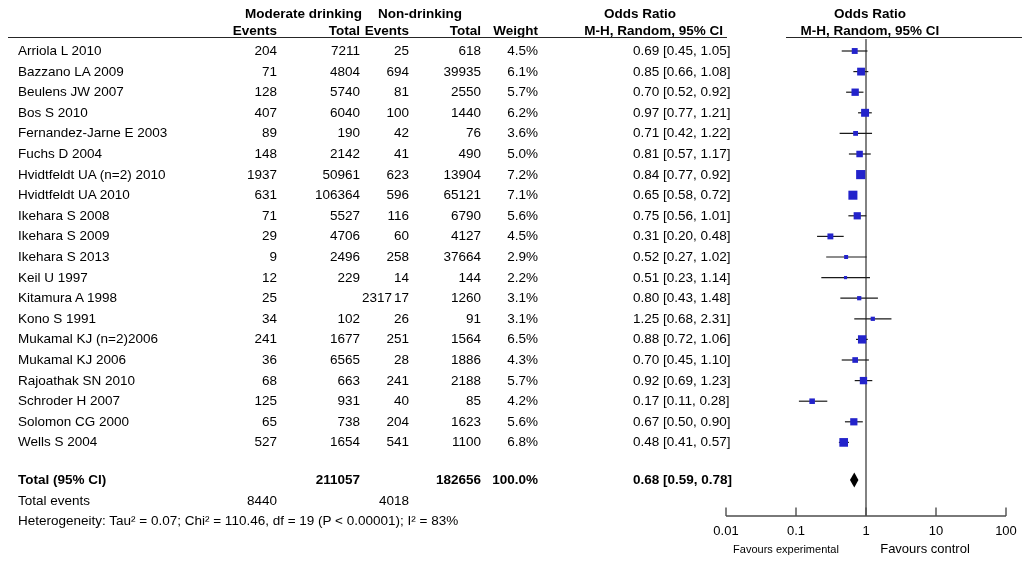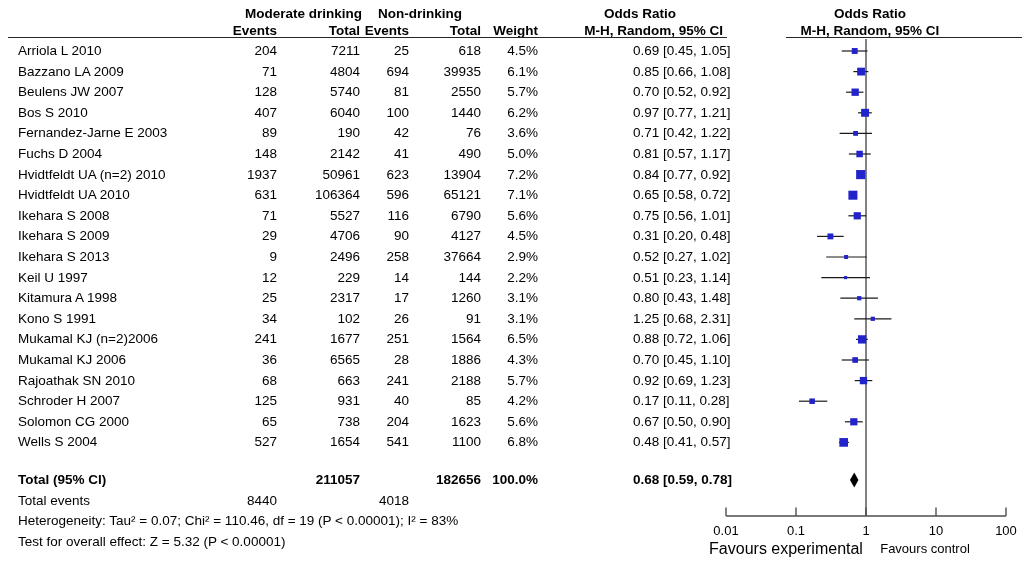--- a/index.html
+++ b/index.html
@@ -99,41 +99,41 @@
       <div class="cell" style="left: 18px; width: 235px; top: 205.8px;">Ikehara S 2008</div>
       <div class="cell r" style="left: 187px; width: 90px; top: 205.8px;">71</div>
       <div class="cell r" style="left: 270px; width: 90px; top: 205.8px;">5527</div>
       <div class="cell r" style="left: 319px; width: 90px; top: 205.8px;">116</div>
       <div class="cell r" style="left: 391px; width: 90px; top: 205.8px;">6790</div>
       <div class="cell r" style="left: 448px; width: 90px; top: 205.8px;">5.6%</div>
       <div class="cell r" style="left: 633px; width: 90px; top: 205.8px;">0.75 [0.56, 1.01]</div>
       <div class="cell" style="left: 18px; width: 235px; top: 226.4px;">Ikehara S 2009</div>
       <div class="cell r" style="left: 187px; width: 90px; top: 226.4px;">29</div>
       <div class="cell r" style="left: 270px; width: 90px; top: 226.4px;">4706</div>
-      <div class="cell r" style="left: 319px; width: 90px; top: 226.4px;">90</div>
+      <div class="cell r" style="left: 319px; width: 90px; top: 226.4px;">60</div>
       <div class="cell r" style="left: 391px; width: 90px; top: 226.4px;">4127</div>
       <div class="cell r" style="left: 448px; width: 90px; top: 226.4px;">4.5%</div>
       <div class="cell r" style="left: 633px; width: 90px; top: 226.4px;">0.31 [0.20, 0.48]</div>
       <div class="cell" style="left: 18px; width: 235px; top: 247px;">Ikehara S 2013</div>
       <div class="cell r" style="left: 187px; width: 90px; top: 247px;">9</div>
       <div class="cell r" style="left: 270px; width: 90px; top: 247px;">2496</div>
       <div class="cell r" style="left: 319px; width: 90px; top: 247px;">258</div>
       <div class="cell r" style="left: 391px; width: 90px; top: 247px;">37664</div>
       <div class="cell r" style="left: 448px; width: 90px; top: 247px;">2.9%</div>
       <div class="cell r" style="left: 633px; width: 90px; top: 247px;">0.52 [0.27, 1.02]</div>
       <div class="cell" style="left: 18px; width: 235px; top: 267.6px;">Keil U 1997</div>
       <div class="cell r" style="left: 187px; width: 90px; top: 267.6px;">12</div>
       <div class="cell r" style="left: 270px; width: 90px; top: 267.6px;">229</div>
       <div class="cell r" style="left: 319px; width: 90px; top: 267.6px;">14</div>
       <div class="cell r" style="left: 391px; width: 90px; top: 267.6px;">144</div>
       <div class="cell r" style="left: 448px; width: 90px; top: 267.6px;">2.2%</div>
       <div class="cell r" style="left: 633px; width: 90px; top: 267.6px;">0.51 [0.23, 1.14]</div>
       <div class="cell" style="left: 18px; width: 235px; top: 288.2px;">Kitamura A 1998</div>
       <div class="cell r" style="left: 187px; width: 90px; top: 288.2px;">25</div>
-      <div class="cell r" style="left: 270px; width: 90px; top: 288.2px;">2317</div>
+      <div class="cell r" style="left: 270px; width: 90px; top: 288.2px; padding-left: 32px;">2317</div>
       <div class="cell r" style="left: 319px; width: 90px; top: 288.2px;">17</div>
       <div class="cell r" style="left: 391px; width: 90px; top: 288.2px;">1260</div>
       <div class="cell r" style="left: 448px; width: 90px; top: 288.2px;">3.1%</div>
       <div class="cell r" style="left: 633px; width: 90px; top: 288.2px;">0.80 [0.43, 1.48]</div>
       <div class="cell" style="left: 18px; width: 235px; top: 308.8px;">Kono S 1991</div>
       <div class="cell r" style="left: 187px; width: 90px; top: 308.8px;">34</div>
       <div class="cell r" style="left: 270px; width: 90px; top: 308.8px;">102</div>
       <div class="cell r" style="left: 319px; width: 90px; top: 308.8px;">26</div>
       <div class="cell r" style="left: 391px; width: 90px; top: 308.8px;">91</div>
       <div class="cell r" style="left: 448px; width: 90px; top: 308.8px;">3.1%</div>
@@ -184,21 +184,20 @@
       <div class="cell r b" style="left: 270px; width: 90px; top: 470px;">211057</div>
       <div class="cell r b" style="left: 391px; width: 90px; top: 470px;">182656</div>
       <div class="cell r b" style="left: 448px; width: 90px; top: 470px;">100.0%</div>
       <div class="cell r b" style="left: 633px; width: 90px; top: 470px;">0.68 [0.59, 0.78]</div>
       <div class="cell" style="left: 18px; width: 235px; top: 490.5px;">Total events</div>
       <div class="cell r" style="left: 187px; width: 90px; top: 490.5px;">8440</div>
       <div class="cell r" style="left: 319px; width: 90px; top: 490.5px;">4018</div>
     </div>
 
   <div class="cell" style="left:18px;top:511px;width:700px;">Heterogeneity: Tau² = 0.07; Chi² = 110.46, df = 19 (P &lt; 0.00001); I² = 83%</div>
-  <div class="cell" style="left:18px;top:532px;width:700px;">Test for overall effect: Z = 5.32 (P &lt; 0.00001)</div>
 
   <svg id="plot" width="1024" height="564" viewBox="0 0 1024 564">
       <line x1="866" y1="39" x2="866" y2="516" stroke="#4d4d4d" stroke-width="1.4"></line>
       <line x1="841.724875964274" y1="51" x2="867.4832509348956" y2="51" stroke="#1a1a1a" stroke-width="1.2"></line>
       <rect x="851.7694363516079" y="48.05" width="5.8999999999999995" height="5.8999999999999995" fill="#2323cb"></rect>
       <line x1="853.3680754879308" y1="71.6" x2="868.3396628840865" y2="71.6" stroke="#1a1a1a" stroke-width="1.2"></line>
       <rect x="857.1493248000005" y="67.69" width="7.819999999999999" height="7.819999999999999" fill="#2323cb"></rect>
       <line x1="846.120234054436" y1="92.2" x2="863.4651479141888" y2="92.2" stroke="#1a1a1a" stroke-width="1.2"></line>
       <rect x="851.486862800998" y="88.53" width="7.34" height="7.34" fill="#2323cb"></rect>
       <line x1="858.0543507620737" y1="112.80000000000001" x2="871.7949759221515" y2="112.80000000000001" stroke="#1a1a1a" stroke-width="1.2"></line>
@@ -243,16 +242,16 @@
       <line x1="936" y1="507.5" x2="936" y2="516" stroke="#4d4d4d" stroke-width="1.4"></line>
       <line x1="1006" y1="507.5" x2="1006" y2="516" stroke="#4d4d4d" stroke-width="1.4"></line>
     </svg>
 
   <div id="axis-labels">
       <div class="cell c" style="left: 696px; top: 521px; width: 60px; font-size: 13px;">0.01</div>
       <div class="cell c" style="left: 766px; top: 521px; width: 60px; font-size: 13px;">0.1</div>
       <div class="cell c" style="left: 836px; top: 521px; width: 60px; font-size: 13px;">1</div>
       <div class="cell c" style="left: 906px; top: 521px; width: 60px; font-size: 13px;">10</div>
       <div class="cell c" style="left: 976px; top: 521px; width: 60px; font-size: 13px;">100</div>
-      <div class="cell c" style="left: 691px; top: 539px; width: 190px; font-size: 16px;">Favours experimental</div>
+      <div class="cell c" style="left: 691px; top: 539px; width: 190px; font-size: 11px;">Favours experimental</div>
       <div class="cell c" style="left: 830px; top: 539px; width: 190px; font-size: 13px;">Favours control</div>
     </div>
 </div>
 
 </body></html>

